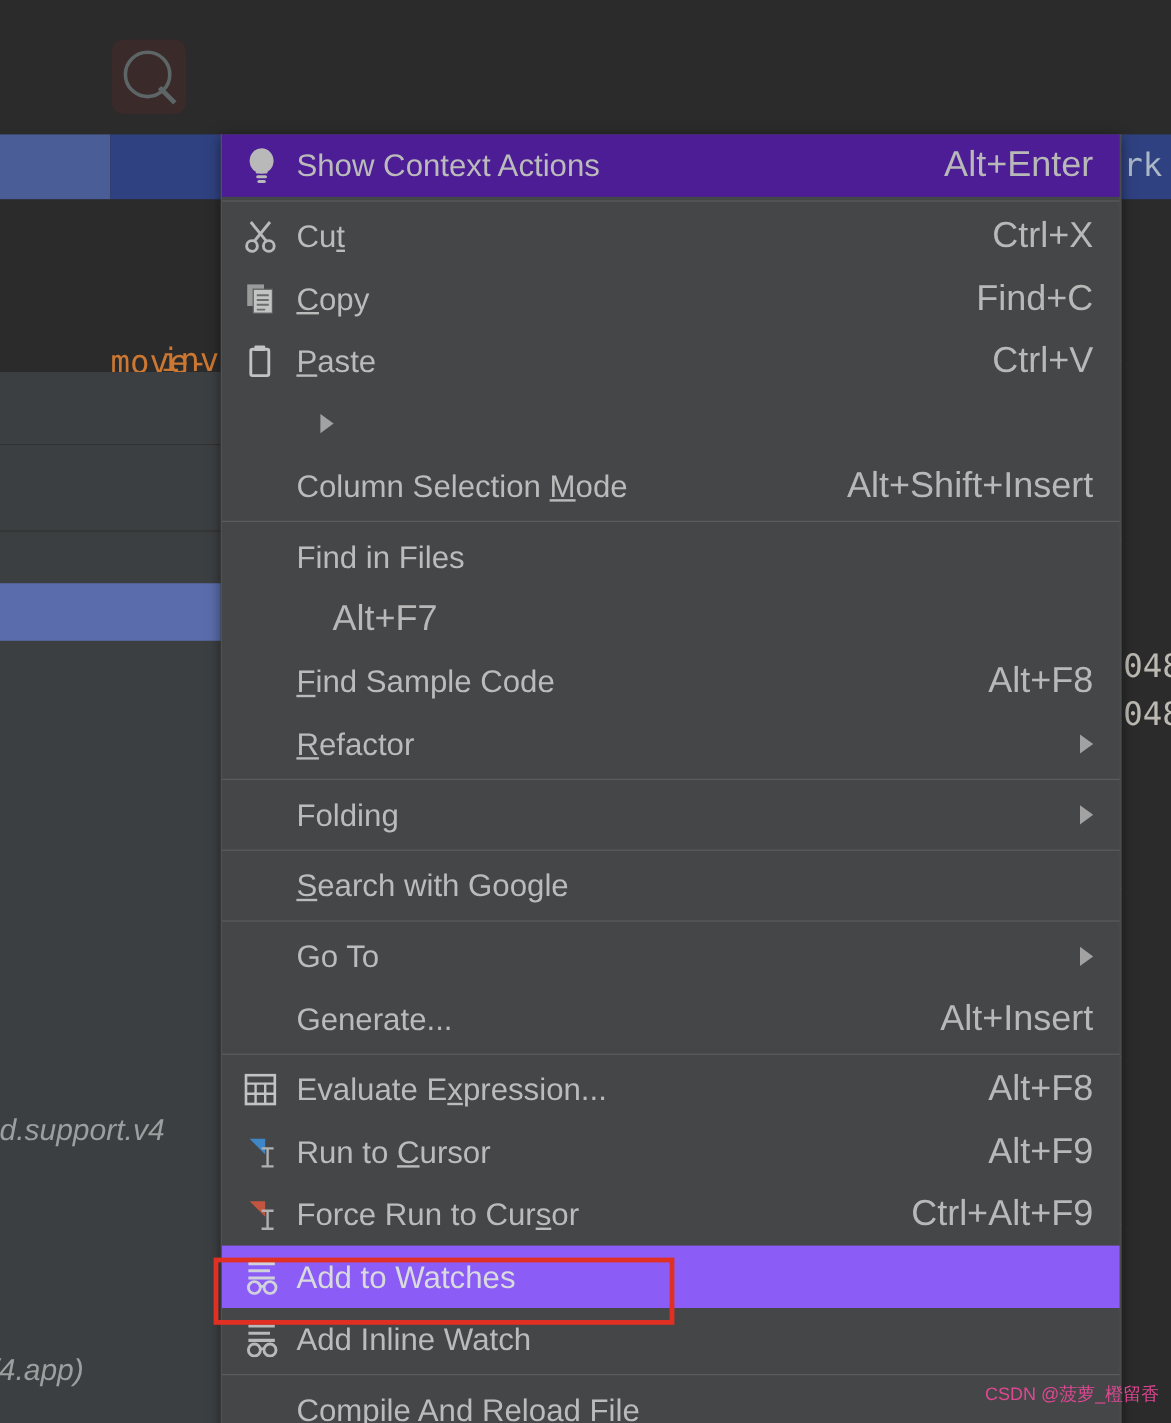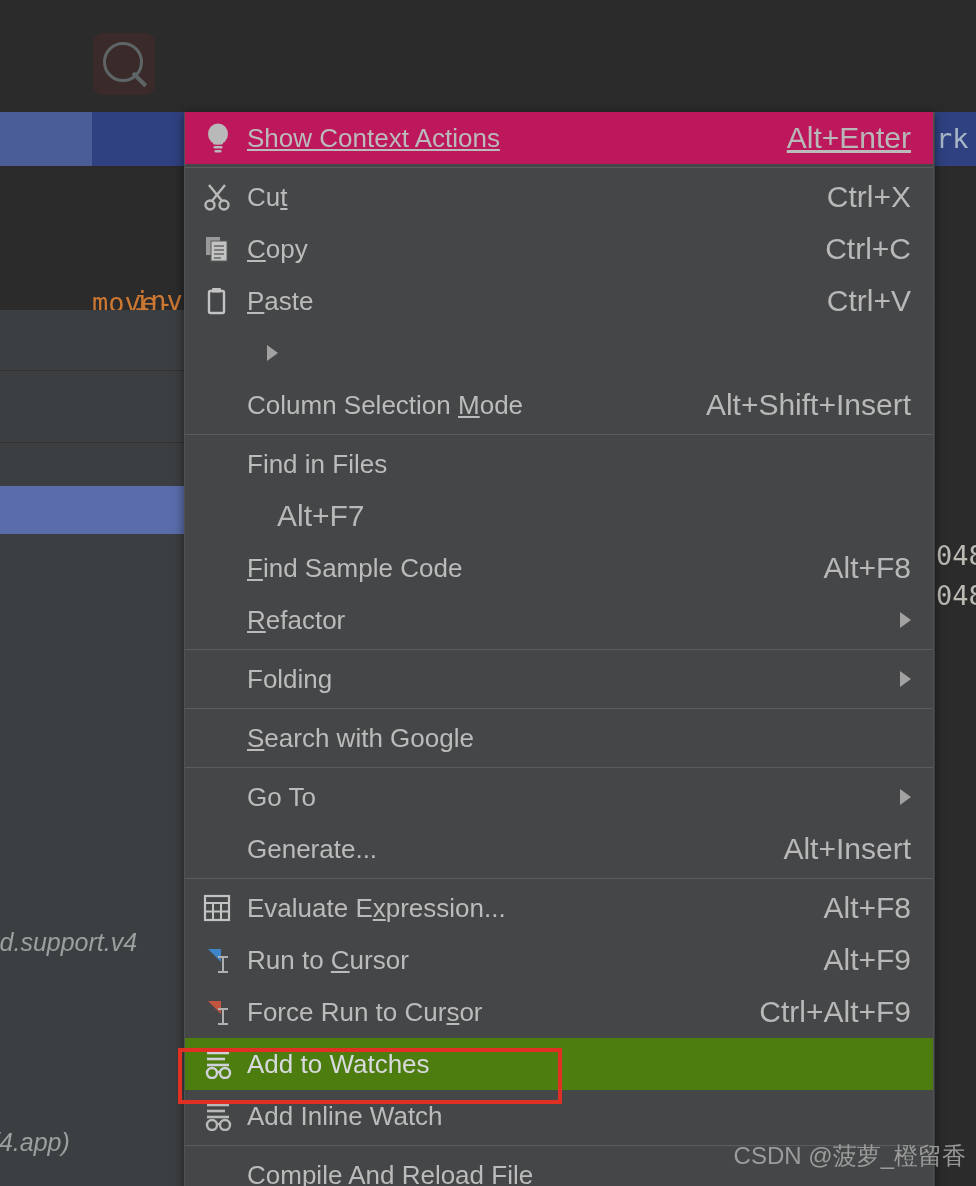--- a/index.html
+++ b/index.html
@@ -59,22 +59,22 @@
     box-shadow:0 2px 10px rgba(0,0,0,.5);
     border:1px solid #4f5152;border-top:none;
     box-sizing:border-box;
   }
   .menu-item{
     position:relative;display:flex;align-items:center;
     height:52px;padding:0 22px 0 18px;
     color:#bbbbbb;font-size:26px;
     white-space:nowrap;box-sizing:border-box;
   }
-  .menu-item.first{background:#be185d;text-decoration:underline;}
-  .menu-item.highlight{background:#4d7c0f;color:#d8dade;}
+  .menu-item.first{background:#4c1d95;}
+  .menu-item.highlight{background:#8b5cf6;color:#d8dade;}
   .mi-icon{
     width:44px;min-width:44px;height:34px;
     display:flex;align-items:center;justify-content:flex-start;
   }
   .mi-label{flex:1;}
   .mi-label u{text-decoration:underline;text-underline-offset:2px;}
   .mi-shortcut{color:#b8b8b8;font-size:30px;padding-left:30px;}
   .mi-arrow{
     width:0;height:0;border-left:11px solid #a2a2a2;
     border-top:8px solid transparent;border-bottom:8px solid transparent;
@@ -84,21 +84,21 @@
 
   
   .red-box{
     position:absolute;left:178px;top:1048px;width:384px;height:56px;
     border:4px solid #e03024;box-sizing:border-box;pointer-events:none;
   }
 
   
   .watermark{
     position:absolute;right:10px;bottom:14px;
-    color:#a3a3a3;font-size:24px;opacity:.92;
+    color:#ec4899;font-size:15px;opacity:.92;
     font-family:"Liberation Sans", sans-serif;
   }
 
   
   svg{display:block;}
 </style>
 </head>
 <body>
 
 <div id="root">
@@ -188,21 +188,21 @@
           <rect x="8" y="7" width="16" height="20" fill="#c3c3c3" stroke="#5a5c5d" stroke-width="1"></rect>
           <g stroke="#6a6c6d" stroke-width="1.6">
             <line x1="11" y1="12" x2="21" y2="12"></line>
             <line x1="11" y1="16" x2="21" y2="16"></line>
             <line x1="11" y1="20" x2="21" y2="20"></line>
             <line x1="11" y1="24" x2="18" y2="24"></line>
           </g>
         </svg>
       </span>
       <span class="mi-label"><u>C</u>opy</span>
-      <span class="mi-shortcut">Ctrl+C</span>
+      <span class="mi-shortcut">Find+C</span>
     </div>
 
     <div class="menu-item">
       <span class="mi-icon">
         <svg width="30" height="30" viewBox="0 0 30 30">
           <rect x="9" y="2" width="9" height="4.5" rx="1" fill="#c3c3c3"></rect>
           <rect x="6" y="5" width="15" height="22" rx="1.5" fill="none" stroke="#c3c3c3" stroke-width="2.4"></rect>
         </svg>
       </span>
       <span class="mi-label"><u>P</u>aste</span>

